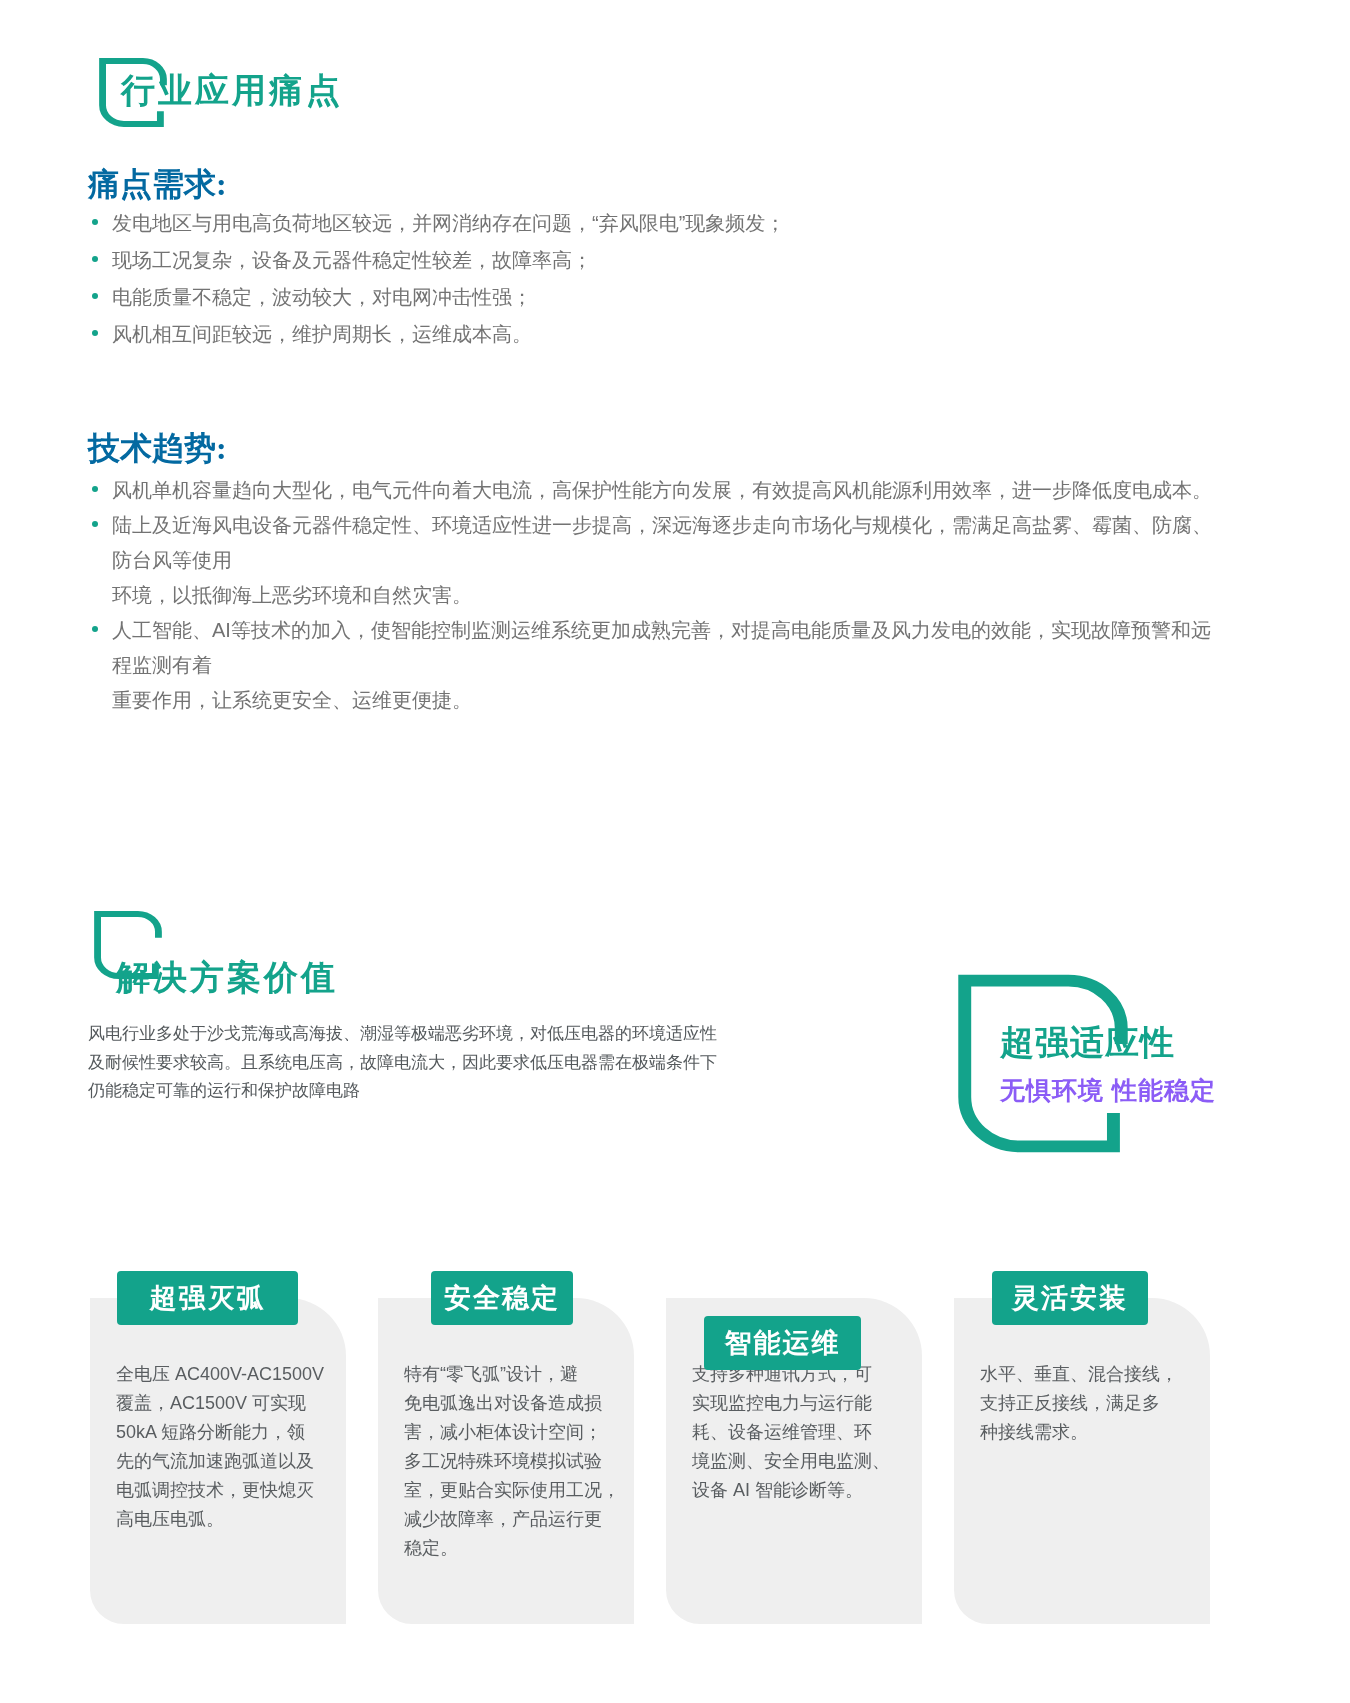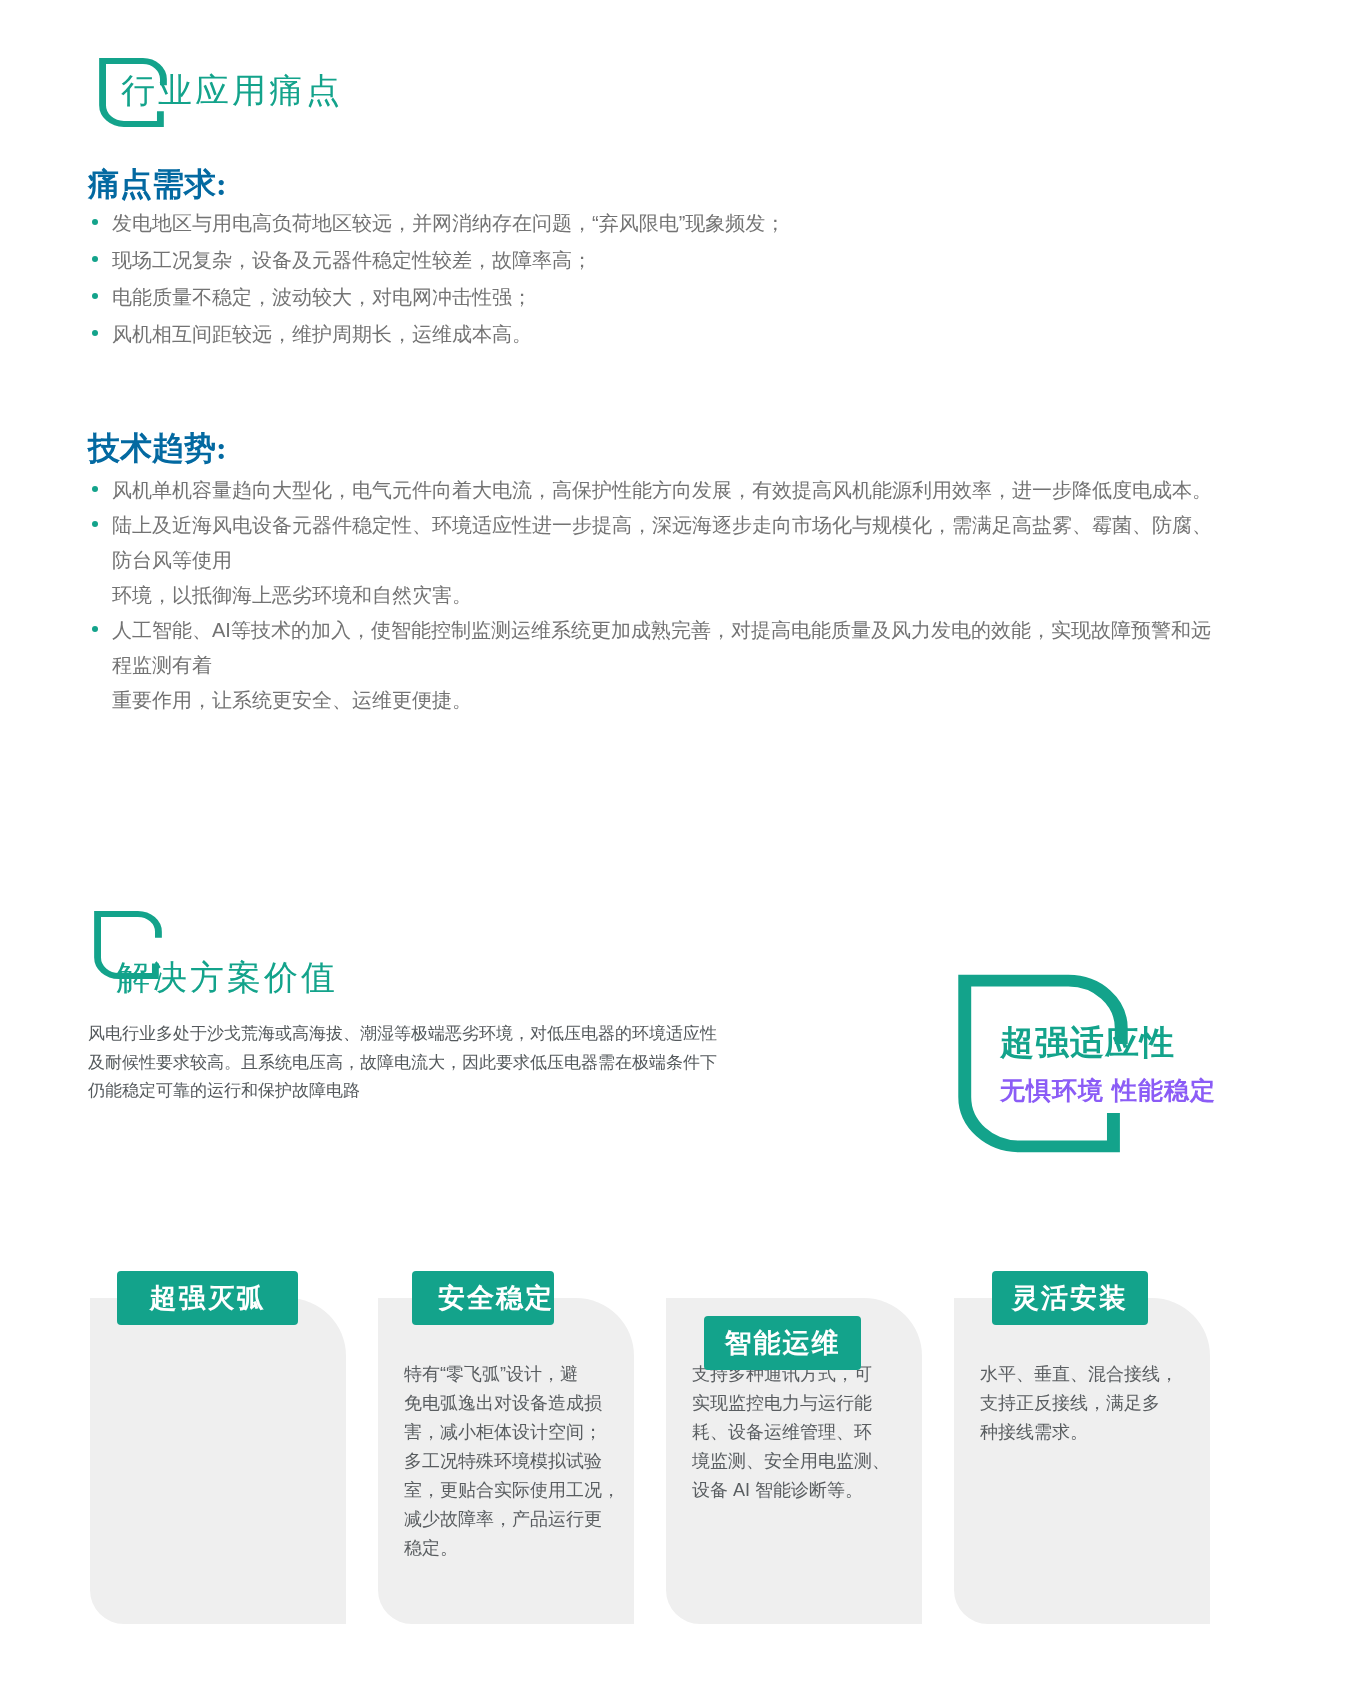--- a/index.html
+++ b/index.html
@@ -1,20 +1,20 @@
 <!DOCTYPE html>
 <html lang="zh"><head>
 <meta charset="utf-8">
 <style>
   html,body{margin:0;padding:0;background:#ffffff;}
   body{font-family:"Liberation Sans","DejaVu Sans",sans-serif;}
   #page{position:relative;width:1350px;height:1703px;background:#ffffff;overflow:hidden;}
   .corner-icon{position:absolute;}
 
-  .sec-title{position:absolute;font-size:34px;font-weight:normal;color:#13a38b;
+  .sec-title{position:absolute;font-size:34px;font-weight:bold;color:#13a38b;
              letter-spacing:3px;line-height:40px;white-space:nowrap;}
 
   .sub-heading{position:absolute;font-size:32px;font-weight:bold;color:#0369a1;
                line-height:32px;white-space:nowrap;font-family:Liberation Serif, serif;}
 
   .bullet-list{position:absolute;margin:0;padding:0;list-style:none;color:#737373;font-size:20px;}
   .bullet-list li{position:relative;padding-left:24px;white-space:pre-line;}
   .bullet-list li::before{content:"";position:absolute;left:4px;top:14px;width:6px;height:6px;
                           border-radius:50%;background:#13a38b;}
   #needs-list li{line-height:37px;}
@@ -76,24 +76,30 @@
 仍能稳定可靠的运行和保护故障电路</div>
 
   <svg class="corner-icon" style="left:953px;top:970px;" width="180" height="187" viewBox="0 0 92 106" preserveAspectRatio="none" fill="none" stroke="#13a38b" stroke-width="6.6">
     <path d="M86 42 V33 A27 27 0 0 0 59 6 H6 V72 A28 28 0 0 0 34 100 H82 V81"></path>
   </svg>
   <div id="feature-headline">超强适应性</div>
   <div id="feature-subline">无惧环境 性能稳定</div>
 
   <div class="card" style="left:90px;">
     <div class="card-pill" style="left:27px;width:181px;">超强灭弧</div>
+    <div class="card-body">全电压 AC400V-AC1500V
+覆盖，AC1500V 可实现
+50kA 短路分断能力，领
+先的气流加速跑弧道以及
+电弧调控技术，更快熄灭
+高电压电弧。</div>
   </div>
 
   <div class="card" style="left:378px;">
-    <div class="card-pill" style="left:34px;width:142px;text-align:right;">安全稳定</div>
+    <div class="card-pill" style="left:53px;width:142px;">安全稳定</div>
     <div class="card-body">特有“零飞弧”设计，避
 免电弧逸出对设备造成损
 害，减小柜体设计空间；
 多工况特殊环境模拟试验
 室，更贴合实际使用工况，
 减少故障率，产品运行更
 稳定。</div>
   </div>
 
   <div class="card" style="left:666px;">

